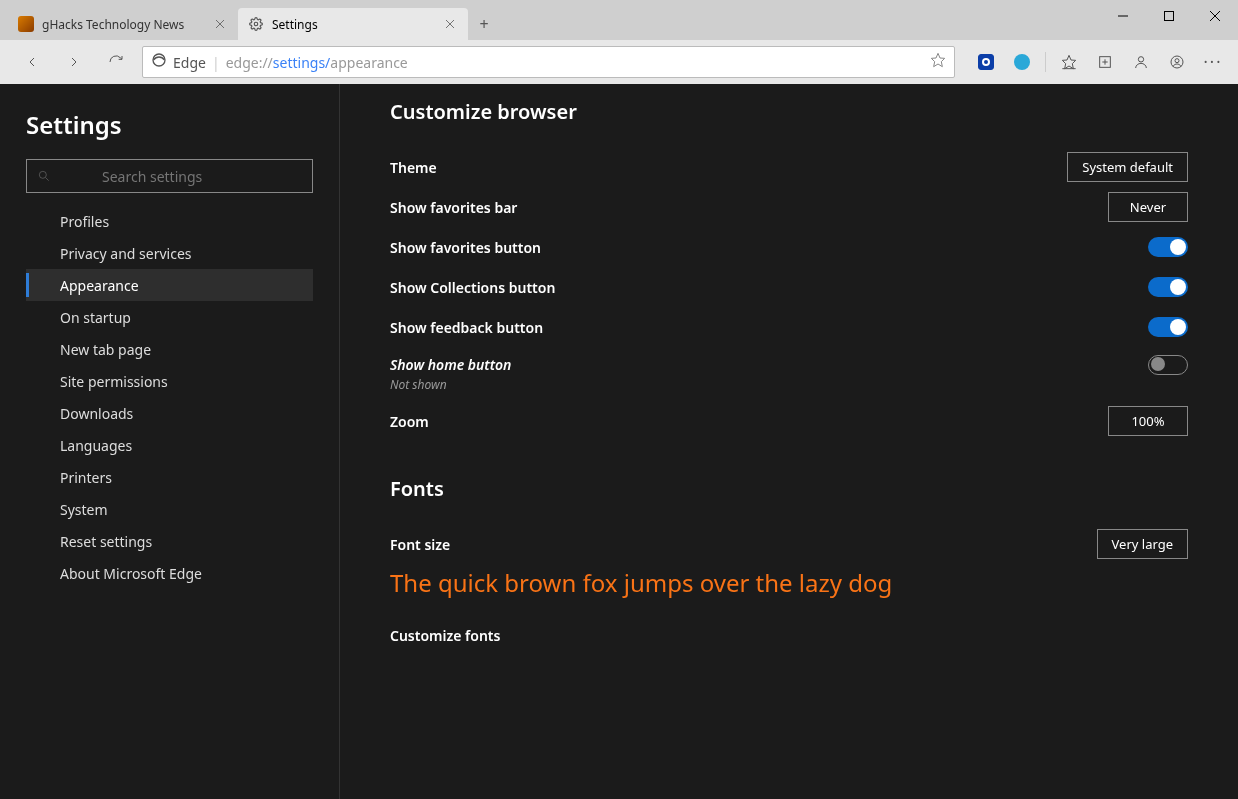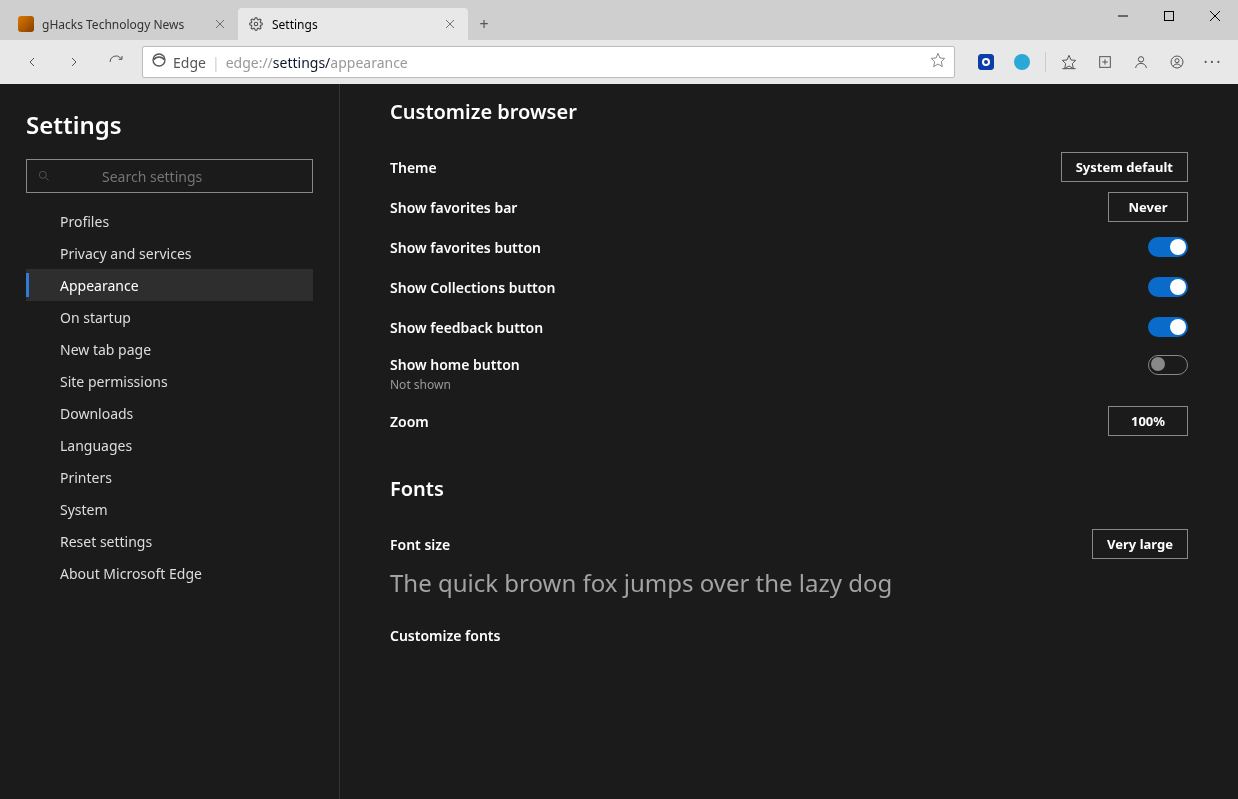--- a/index.html
+++ b/index.html
@@ -22,21 +22,21 @@
 
   
   .toolbar { height:44px; background:#e8e8e8; display:flex; align-items:center; padding:0 8px 0 16px; gap:10px;justify-content:space-between; }
   .tbtn { width:32px; height:32px; display:flex; align-items:center; justify-content:center; cursor:default; }
   .tbtn svg { width:16px; height:16px; stroke:#555; stroke-width:1.5; fill:none; }
   .addr { flex:1; height:32px; background:#fff; border:1px solid #bbb; border-radius:2px; display:flex; align-items:center; padding:0 8px; font-size:14px; gap:6px;}
   .addr .edge-label { color:#555; font-size:14px; }
   .addr .sep { color:#ccc; }
   .addr .url  { color:#555; }
   .addr .url .dim { color:#999; }
-  .addr .url .hl  { color:#0f172a; }
+  .addr .url .hl  { color:#3b82f6; }
   .addr .star { margin-left:auto; }
   .ext { display:flex; align-items:center; gap:2px; padding-left:4px; }
   .ext .tbtn { width:34px; }
   .ext .divider { width:1px; height:20px; background:#ccc; margin:0 4px; }
   .dots { font-size:16px; letter-spacing:2px; color:#555; }
 
   
   .page { height:calc(799px - 40px - 44px); background:#1b1b1b; color:#fff; display:flex; }
   .sidebar { width:340px; border-right:1px solid #333; padding:24px 26px 0 26px; }
   .sidebar h1 { font-size:24px; font-weight:600; margin-bottom:18px; }
@@ -46,29 +46,29 @@
   .sideitem { height:32px; display:flex; align-items:center; padding-left:34px; font-size:14px; color:#ddd; cursor:default; position:relative;}
   .sideitem.selected { background:#2e2e2e; color:#fff; }
   .sideitem.selected::before { content:""; position:absolute; left:0; top:4px; bottom:4px; width:3px; background:#2e7cd6; }
 
   .main { flex:1; padding:14px 50px 0 50px; }
   .main h2 { font-size:20px; font-weight:600; margin-bottom:22px; }
   .row { display:flex; align-items:center; min-height:40px;gap:8px; }
   .row .label { font-size:14px; font-weight:600; }
   .row .sub   { font-size:12px; color:#9a9a9a; font-weight:400; margin-top:2px;}
   .row .ctrl  { margin-left:auto; }
-  .dropdown { height:30px; border:1px solid #888; padding:0 14px; display:flex; align-items:center; font-size:13px; min-width:80px; justify-content:center; cursor:default;font-weight:bold;}
+  .dropdown { height:30px; border:1px solid #888; padding:0 14px; display:flex; align-items:center; font-size:13px; min-width:80px; justify-content:center; cursor:default;}
   .toggle { width:40px; height:20px; border-radius:10px; position:relative; cursor:default;}
   .toggle.on  { background:#0b6bcb; }
   .toggle.on::after  { content:""; position:absolute; right:2px; top:2px; width:16px; height:16px; border-radius:50%; background:#fff; }
   .toggle.off { background:transparent; border:1px solid #888; }
   .toggle.off::after { content:""; position:absolute; left:2px; top:1px; width:14px; height:14px; border-radius:50%; background:#888; }
 
   .section-gap { height:34px; }
-  .sample { font-size:24px; color:#a3a3a3; font-weight:400; margin-top:2px; margin-bottom:16px;}
+  .sample { font-size:24px; color:#f97316; font-weight:400; margin-top:2px; margin-bottom:16px;}
 
   .ico-box { width:16px;height:16px; border-radius:3px; display:inline-block;}
 </style>
 </head>
 <body>
 
 <div class="winctrl">
   <div>
       <svg viewBox="0 0 10 10">
         <line x1="0" y1="5" x2="10" y2="5"></line>
@@ -233,21 +233,21 @@
       <span class="ctrl toggle on"></span>
     </div>
     <div class="row">
       <span class="label">Show Collections button</span>
       <span class="ctrl toggle on"></span>
     </div>
     <div class="row">
       <span class="label">Show feedback button</span>
       <span class="ctrl toggle on"></span>
     </div>
-    <div class="row" style="align-items:flex-start;padding-top:8px;">
+    <div class="row" style="align-items:flex-start;padding-top:8px;font-style:italic;">
       <div>
         <div class="label">Show home button</div>
         <div class="sub">Not shown</div>
       </div>
       <span class="ctrl toggle off"></span>
     </div>
     <div class="row" style="margin-top:8px;">
       <span class="label">Zoom</span>
       <span class="ctrl dropdown">100%</span>
     </div>

